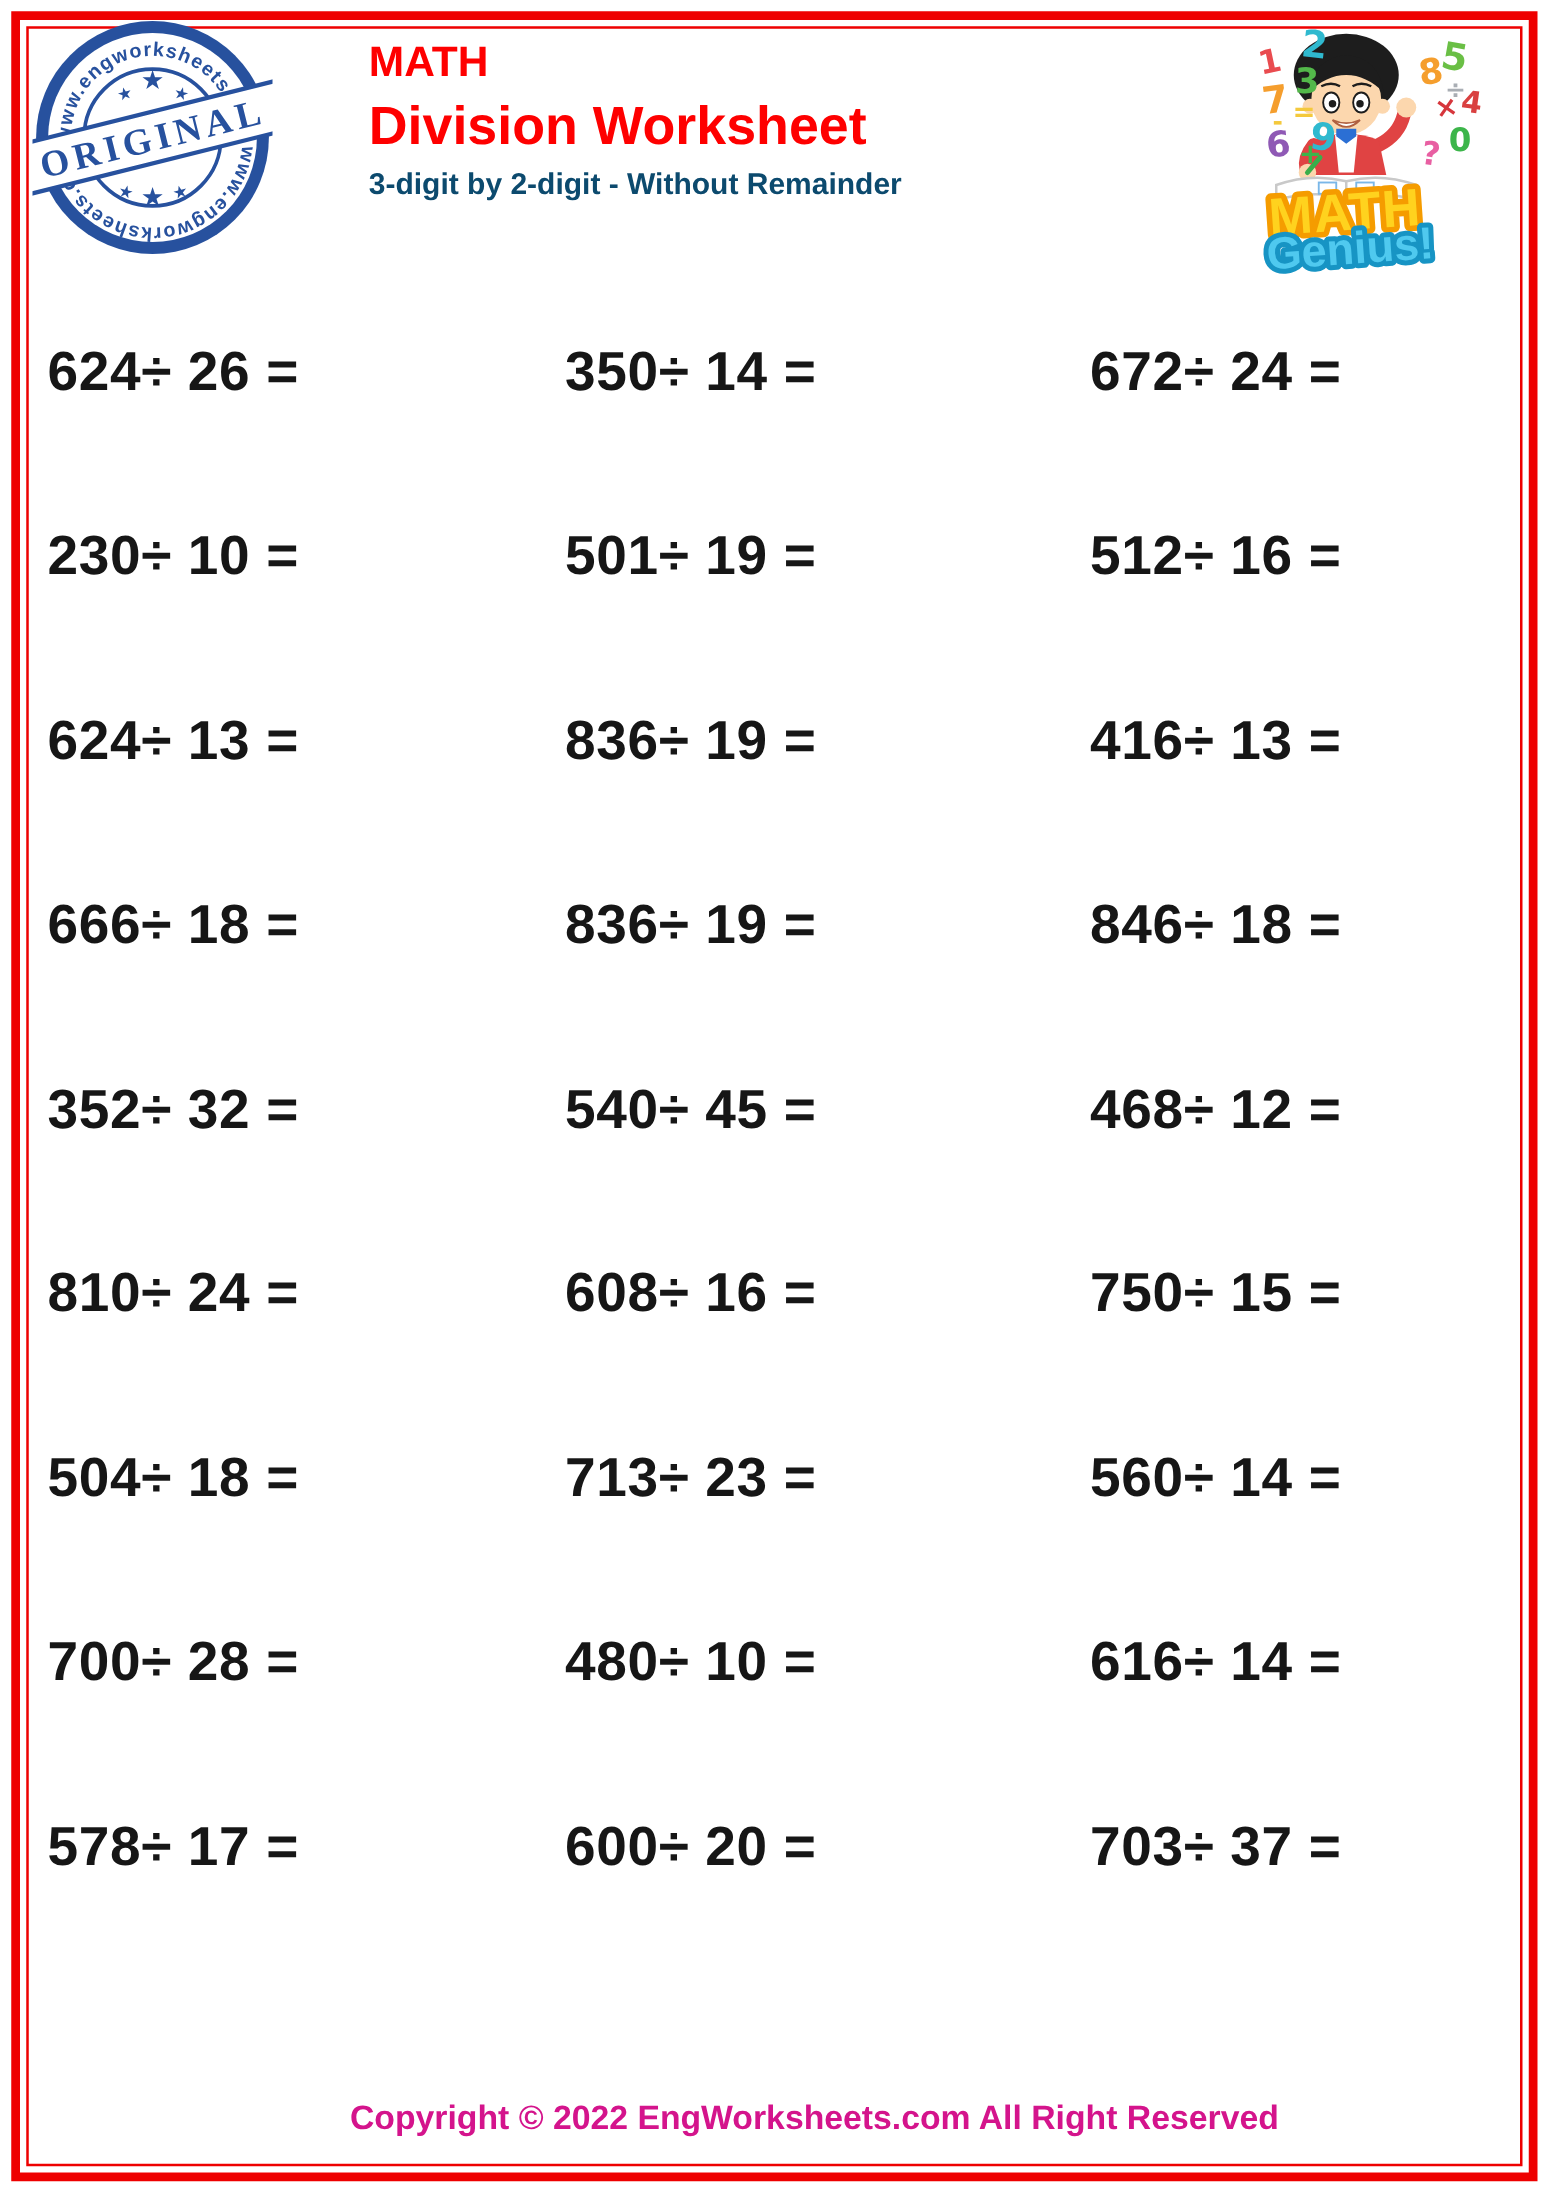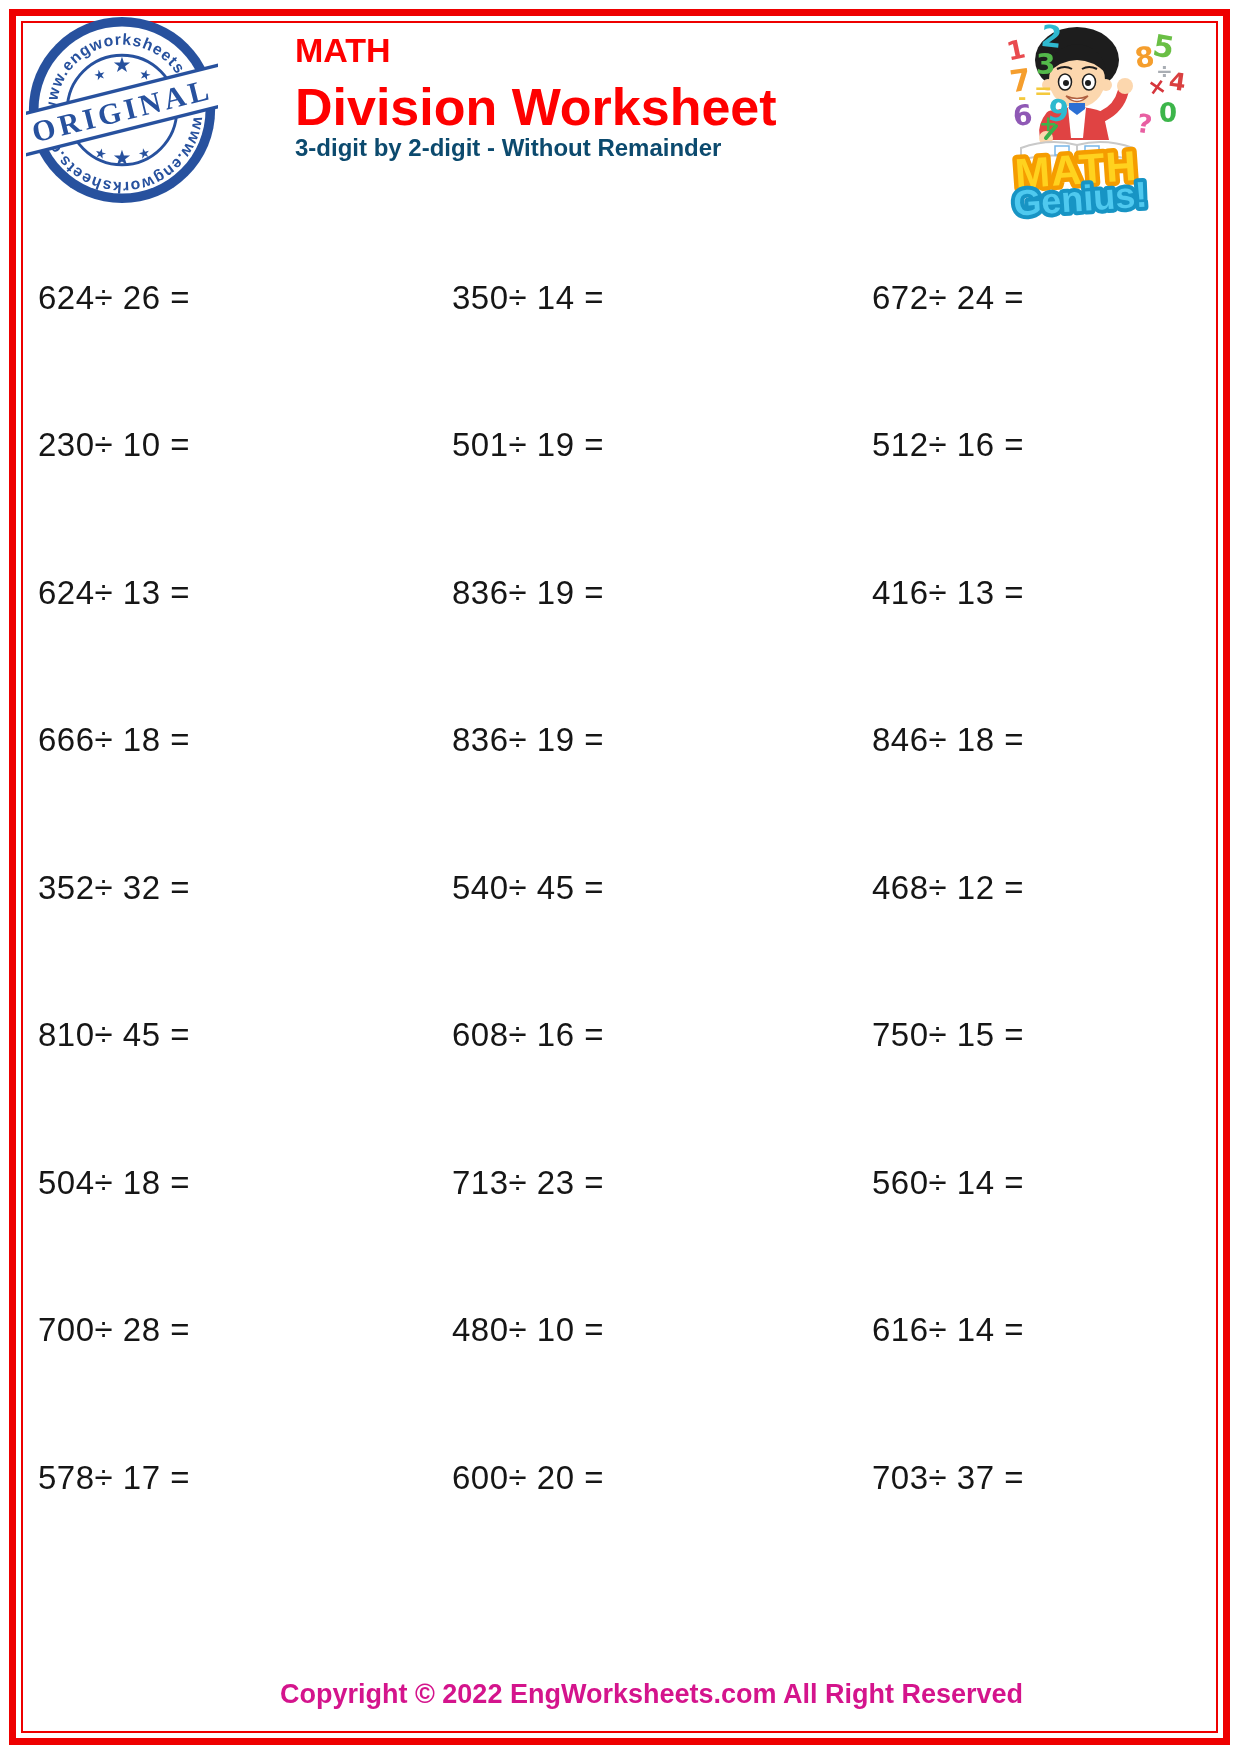--- a/index.html
+++ b/index.html
@@ -6,32 +6,32 @@
   .page{position:relative;width:1239px;height:1754px;background:#fff;overflow:hidden;
         font-family:"Liberation Sans",sans-serif;}
   .frame-outer{position:absolute;inset:9px;border:7px solid #ee0000;pointer-events:none;}
   .frame-inner{position:absolute;inset:21px;border:2px solid #ee0000;pointer-events:none;}
 
   
   .hdr{position:absolute;left:0;top:0;width:100%;height:230px;}
   .stamp{position:absolute;left:26px;top:14px;}
   .titles{position:absolute;left:295px;top:0;width:620px;height:220px;}
   .t1{position:absolute;top:31px;left:0;font-size:34px;font-weight:bold;color:#fe0000;}
-  .t2{position:absolute;top:77px;left:0;font-size:52px;font-weight:bold;color:#fe0000;text-align:center;}
+  .t2{position:absolute;top:77px;left:0;font-size:43px;font-weight:bold;color:#fe0000;text-align:center;}
   .t3{position:absolute;top:134px;left:0;font-size:24px;font-weight:bold;color:#0c4a6e;}
 
   
   .logo{position:absolute;right:42px;top:8px;width:240px;height:212px;}
   .logo svg{position:absolute;left:0;top:0;}
   .scatter-n{position:absolute;font-weight:bold;font-family:"DejaVu Sans",sans-serif;line-height:1;}
 
   
   .grid{position:absolute;left:0;top:224px;width:1239px;display:grid;
         grid-template-columns:414px 420px 1fr;grid-auto-rows:147.5px;padding-left:38px;box-sizing:border-box;}
-  .problem{display:flex;align-items:center;font-size:33px;font-weight:normal;color:#161616;
+  .problem{display:flex;align-items:center;font-size:44px;font-weight:bold;color:#161616;
            letter-spacing:0.5px;white-space:pre;}
 
   
   .footer{position:absolute;top:1679px;left:0;width:100%;text-align:center;
           padding-left:64px;box-sizing:border-box;font-size:27px;font-weight:bold;color:#d4148c;}
 </style>
 </head>
 <body>
 
 <div class="page">
@@ -141,21 +141,21 @@
       <div class="problem">512÷ 16 =</div>
       <div class="problem">624÷ 13 =</div>
       <div class="problem">836÷ 19 =</div>
       <div class="problem">416÷ 13 =</div>
       <div class="problem">666÷ 18 =</div>
       <div class="problem">836÷ 19 =</div>
       <div class="problem">846÷ 18 =</div>
       <div class="problem">352÷ 32 =</div>
       <div class="problem">540÷ 45 =</div>
       <div class="problem">468÷ 12 =</div>
-      <div class="problem">810÷ 45 =</div>
+      <div class="problem">810÷ 24 =</div>
       <div class="problem">608÷ 16 =</div>
       <div class="problem">750÷ 15 =</div>
       <div class="problem">504÷ 18 =</div>
       <div class="problem">713÷ 23 =</div>
       <div class="problem">560÷ 14 =</div>
       <div class="problem">700÷ 28 =</div>
       <div class="problem">480÷ 10 =</div>
       <div class="problem">616÷ 14 =</div>
       <div class="problem">578÷ 17 =</div>
       <div class="problem">600÷ 20 =</div>

